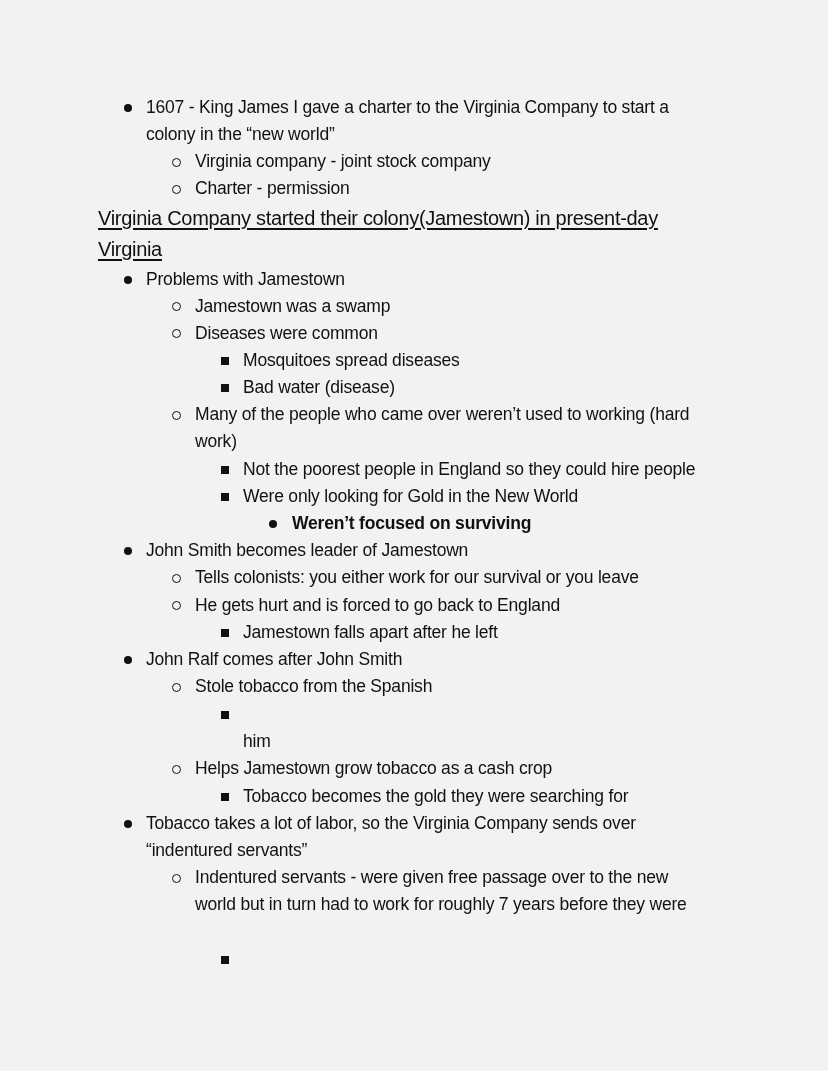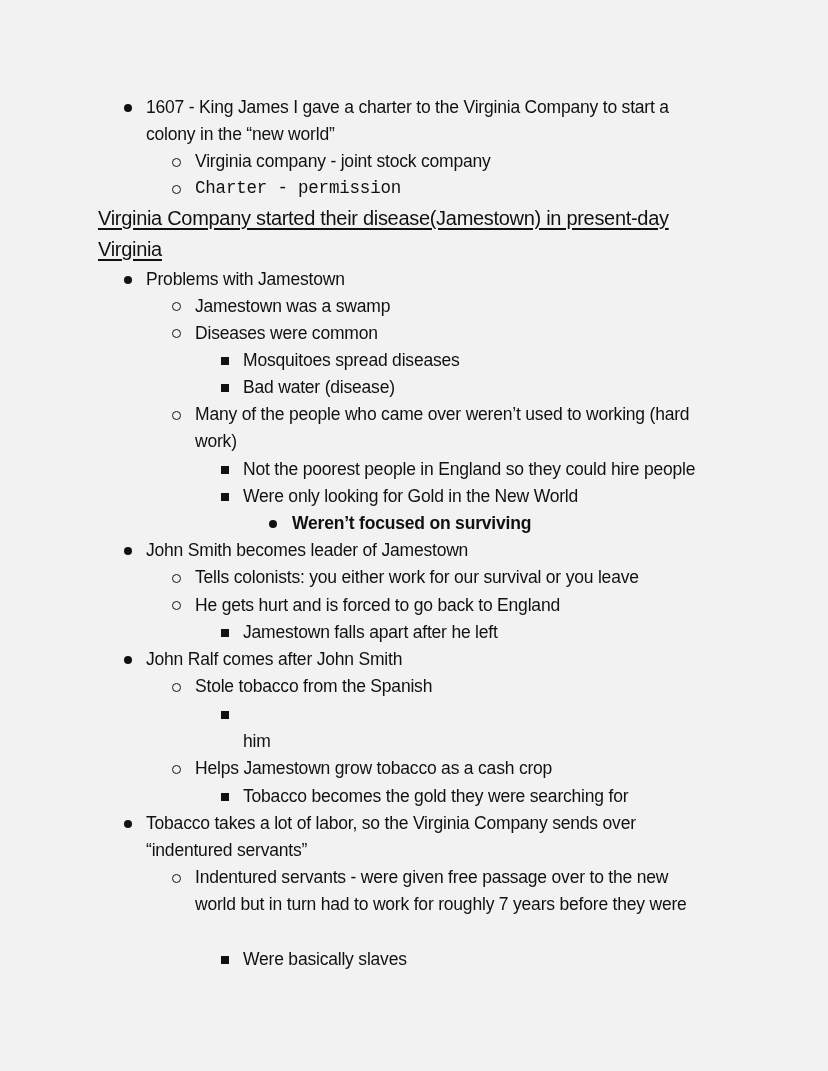--- a/index.html
+++ b/index.html
@@ -64,23 +64,23 @@
 <div class="page">
 
   <span class="bullet b-disc" style="left:124px;top:104px;"></span>
   <div class="line" style="left:146px;top:94px;">1607 - King James I gave a charter to the Virginia Company to start a</div>
   <div class="line" style="left:146px;top:121px;">colony in the “new world”</div>
 
   <span class="bullet b-circle" style="left:172px;top:158px;"></span>
   <div class="line" style="left:195px;top:148px;">Virginia company - joint stock company</div>
 
   <span class="bullet b-circle" style="left:172px;top:185px;"></span>
-  <div class="line" style="left:195px;top:175px;font-family:Liberation Mono, monospace;">Charter - permission</div>
+  <div class="line" style="left:195px;top:175px;">Charter - permission</div>
 
-  <div class="heading" style="top:203px;">Virginia Company started their disease(Jamestown) in present-day</div>
+  <div class="heading" style="top:203px;">Virginia Company started their colony(Jamestown) in present-day</div>
   <div class="heading" style="top:234px;">Virginia</div>
 
   <span class="bullet b-disc" style="left:124px;top:276px;"></span>
   <div class="line" style="left:146px;top:266px;">Problems with Jamestown</div>
 
   <span class="bullet b-circle" style="left:172px;top:302px;"></span>
   <div class="line" style="left:195px;top:293px;">Jamestown was a swamp</div>
 
   <span class="bullet b-circle" style="left:172px;top:329px;"></span>
   <div class="line" style="left:195px;top:320px;">Diseases were common</div>
@@ -133,15 +133,14 @@
 
   <span class="bullet b-disc" style="left:124px;top:820px;"></span>
   <div class="line" style="left:146px;top:810px;">Tobacco takes a lot of labor, so the Virginia Company sends over</div>
   <div class="line" style="left:146px;top:837px;">“indentured servants”</div>
 
   <span class="bullet b-circle" style="left:172px;top:874px;"></span>
   <div class="line" style="left:195px;top:864px;">Indentured servants - were given free passage over to the new</div>
   <div class="line" style="left:195px;top:891px;">world but in turn had to work for roughly 7 years before they were</div>
 
   <span class="bullet b-square" style="left:221px;top:956px;"></span>
-  <div class="line" style="left:243px;top:946px;">Were basically slaves</div>
 
 </div>
 
 </body></html>

